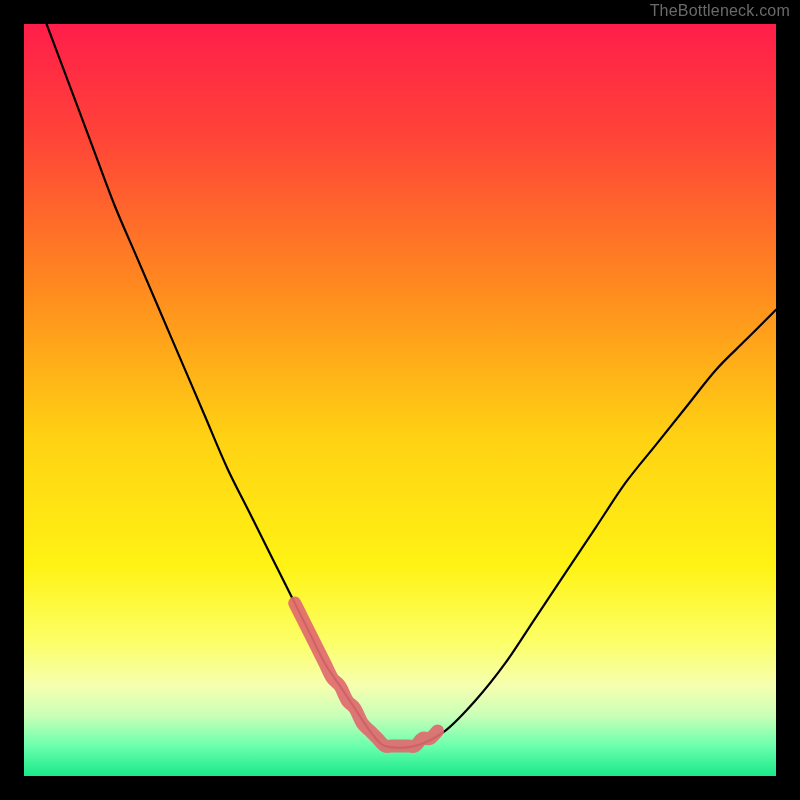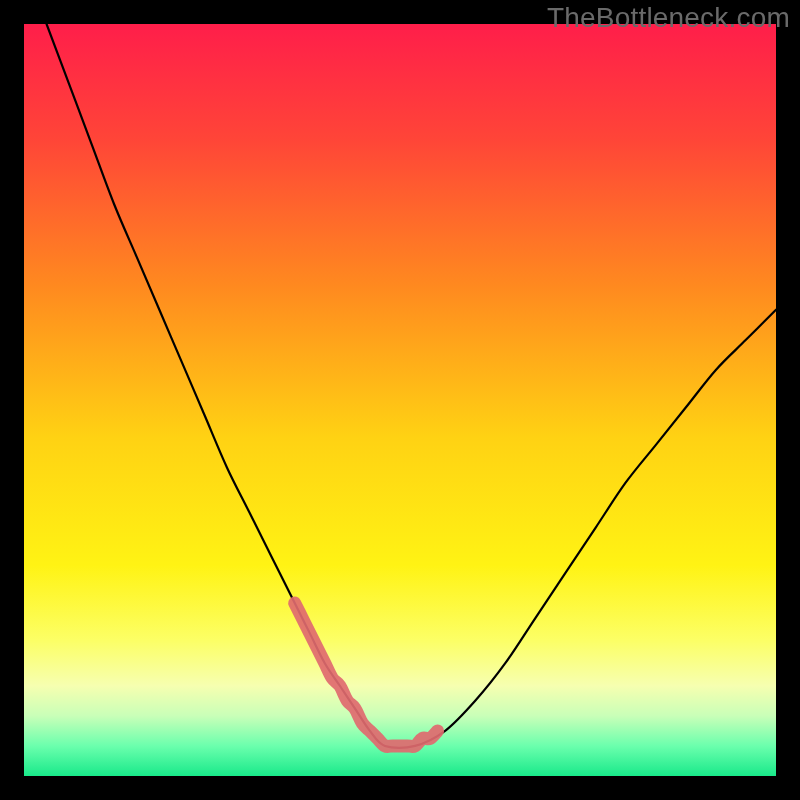--- a/index.html
+++ b/index.html
@@ -24,21 +24,21 @@
     left: 24px;
     top: 24px;
     width: 752px;
     height: 752px;
   }
   .watermark {
     position: absolute;
     top: 2px;
     right: 10px;
     color: #6a6a6a;
-    font-size: 28px;
+    font-size: 16px;
     font-weight: 500;
     letter-spacing: 0.2px;
     user-select: none;
   }
   svg { display: block; }
 </style>
 </head>
 <body>
 
 <div class="frame">

